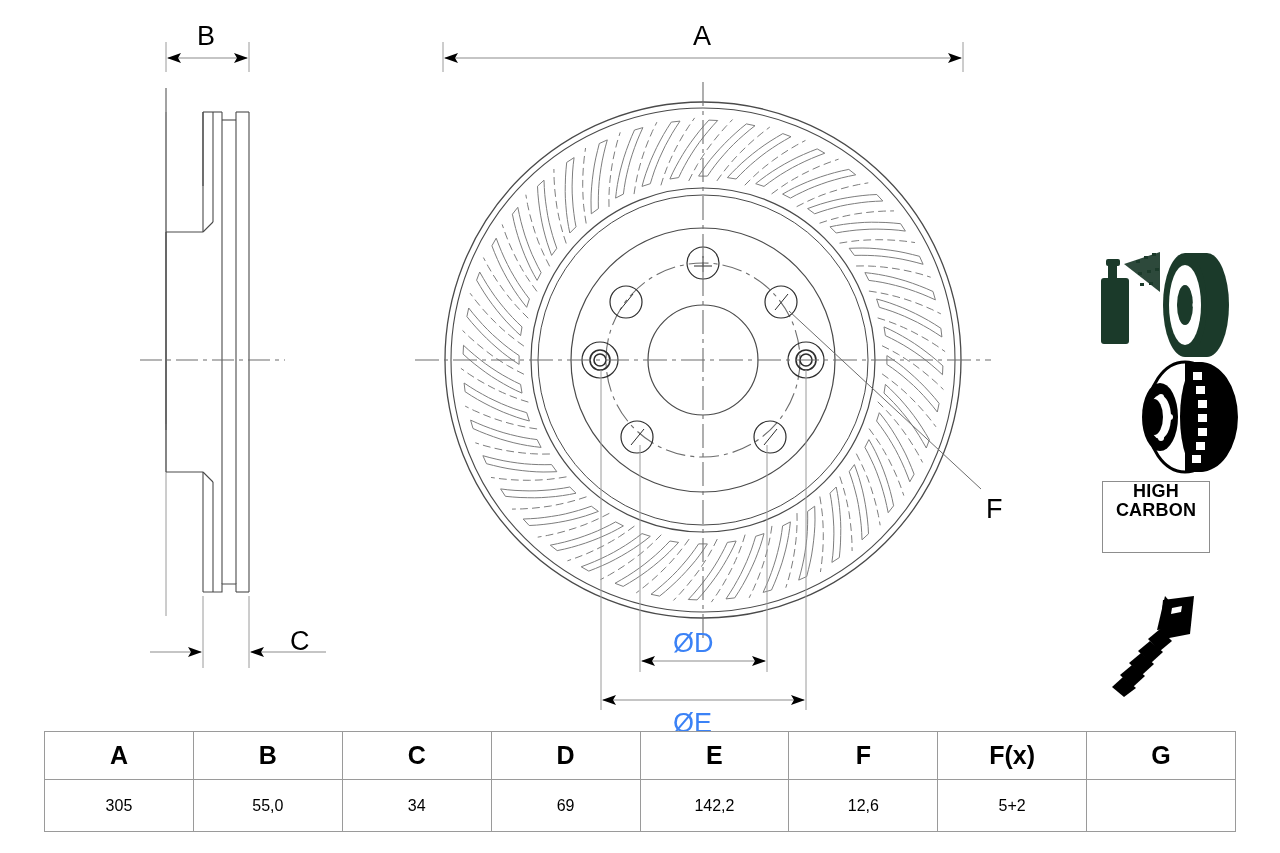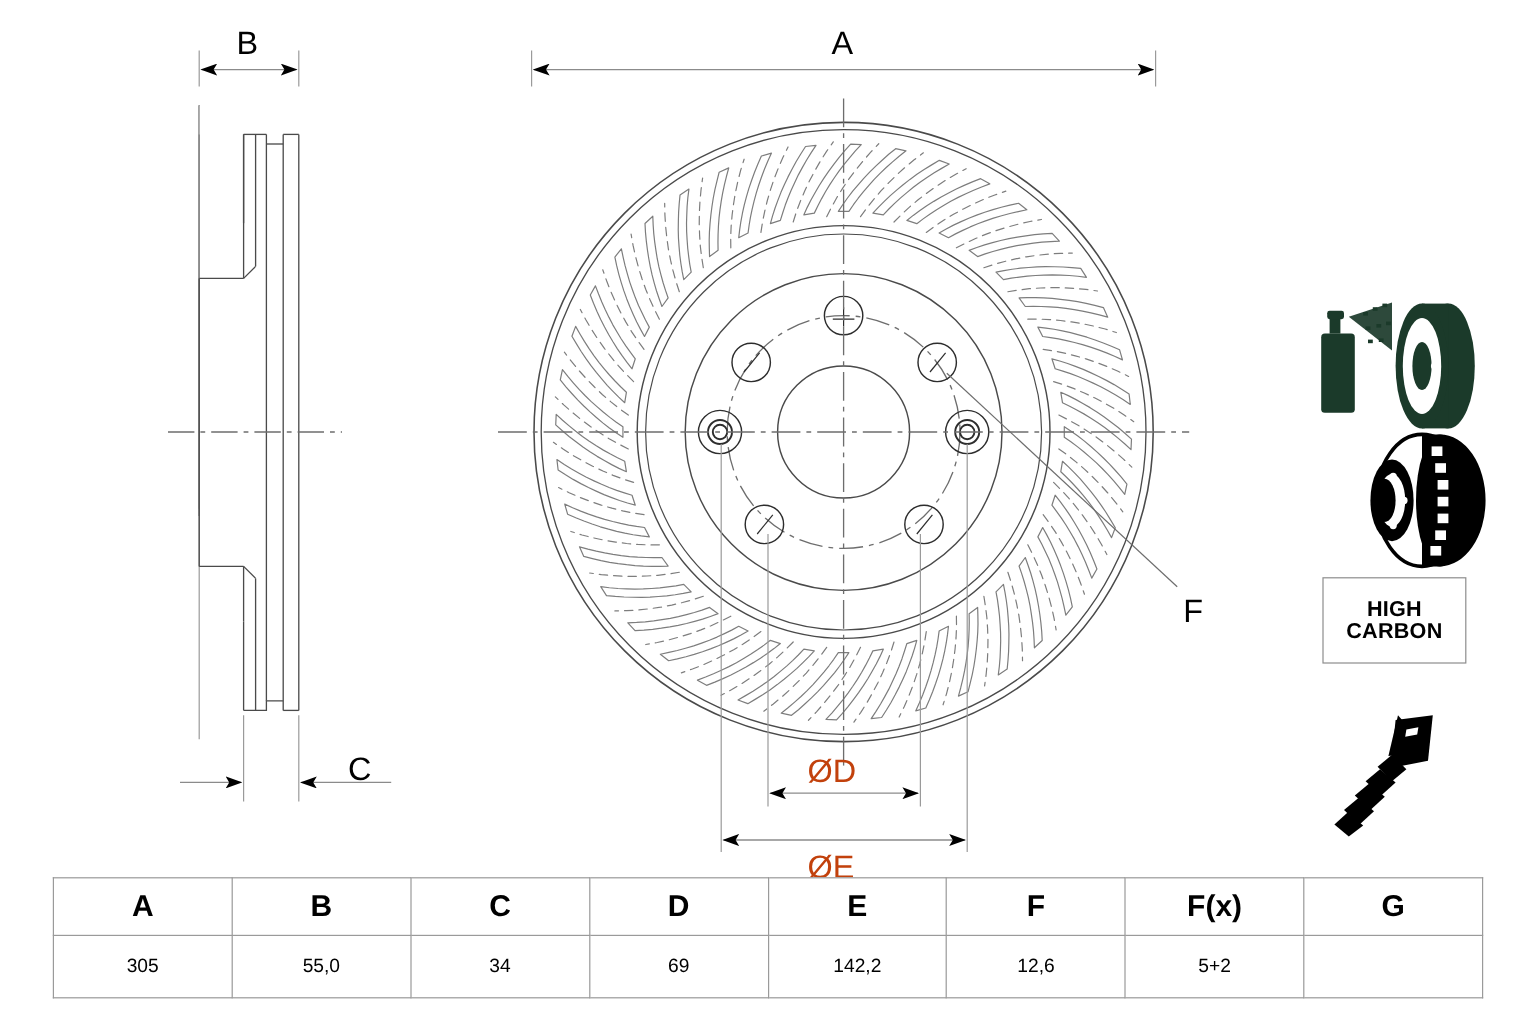--- a/index.html
+++ b/index.html
@@ -48,47 +48,46 @@
   .spec-table td {
     height: 52px;
     font-size: 16px;
     font-weight: normal;
     font-family: Liberation Sans, sans-serif;
   }
   .hc-box {
     position: absolute;
     left: 1102px;
     top: 481px;
-    width: 120px;
+    width: 108px;
     height: 72px;
     border: 1.5px solid #8d8d8d;
     background: #fff;
     display: flex;
     flex-direction: column;
     align-items: center;
-    justify-content: center;
     line-height: 1.08;
   }
   .hc-box span {
     font-size: 18px;
     font-weight: bold;
     color: #000;
     letter-spacing: 0.2px;
   }
   
   .dim-label {
     position: absolute;
     color: #000;
     font-size: 27px;
     font-family: "Liberation Sans", sans-serif;
     white-space: nowrap;
   }
   .dia-label {
     position: absolute;
-    color: #c2410c;
+    color: #3b82f6;
     font-size: 27px;
     font-family: "Liberation Sans", sans-serif;
     white-space: nowrap;
   }
 </style>
 </head>
 <body>
 
 <div id="page">
 

